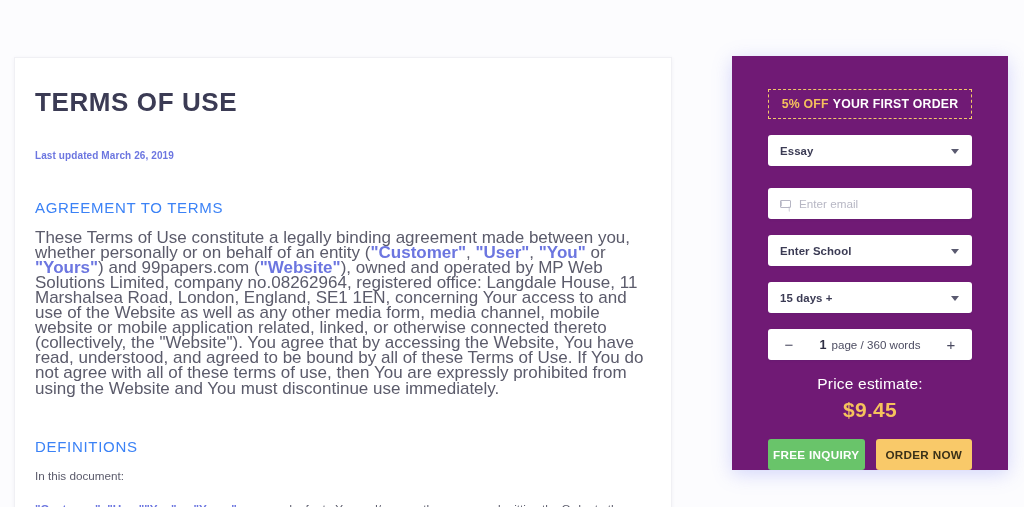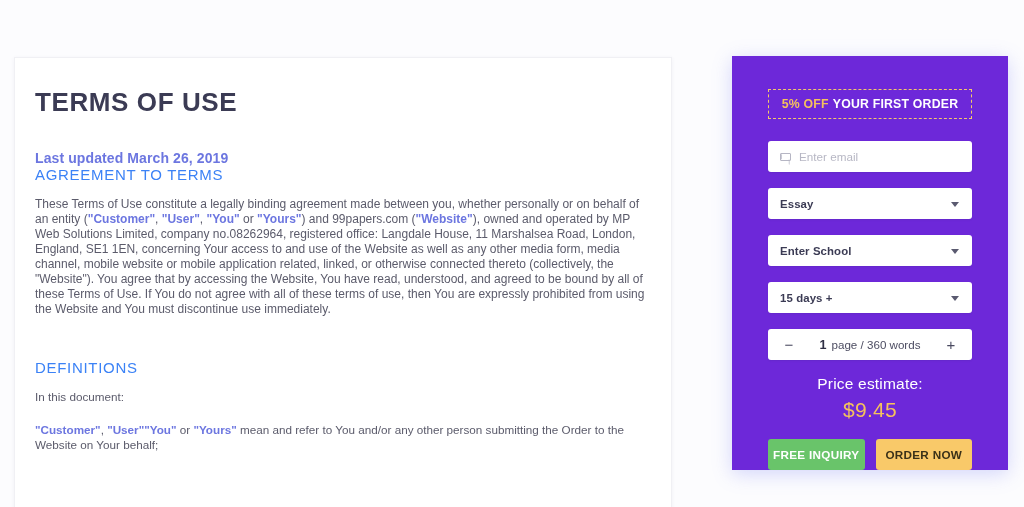--- a/index.html
+++ b/index.html
@@ -30,34 +30,35 @@
   }
   .doc-title {
     font-size: 26px;
     font-weight: bold;
     color: #3b3b54;
     letter-spacing: 0.6px;
     margin: 0 0 33px 0;
     line-height: 1.1;
   }
   .last-updated {
-    font-size: 14px;
+    font-size: 10px;
     font-weight: bold;
     color: #6c76e0;
     letter-spacing: 0.1px;
+    margin-bottom: 38px;
   }
   .sec-heading {
     font-size: 15px;
     color: #3b82f6;
     letter-spacing: 0.7px;
     margin: 0 0 14px 0;
     font-weight: normal;
   }
   .para {
-    font-size: 12px;
+    font-size: 17px;
     line-height: 15.1px;
     color: #5b5b6b;
     margin: 0 0 17px 0;
     text-align: left;
     max-width: 614px;
   }
   .para.tight { margin-bottom: 21px; }
   .hl { color: #6c76e0; font-weight: bold; }
   .gap-lg { height: 21px; }
   .in-doc {
@@ -71,21 +72,21 @@
     color: #5b5b6b;
     margin: 0 0 19px 0;
     max-width: 614px;
   }
 
   
   .order-panel {
     position: absolute;
     left: 732px; top: 56px;
     width: 276px; height: 414px;
-    background: #6d28d9;
+    background: #701a75;
     box-shadow: 0 4px 18px rgba(106,115,240,0.28);
     padding: 0 36px;
   }
   .promo {
     margin-top: 33px;
     border: 1px dashed #f3c969;
     height: 30px;
     display: flex;
     align-items: center;
     justify-content: center;
@@ -168,21 +169,21 @@
     text-align: center;
     color: #ffffff;
     font-size: 15.5px;
     letter-spacing: 0.2px;
   }
   .price-value {
     margin-top: 5px;
     text-align: center;
     color: #f5c25c;
     font-size: 21px;
-    font-weight: normal;
+    font-weight: bold;
     letter-spacing: 0.3px;
   }
   .btn-row {
     margin-top: 17px;
     display: flex;
     gap: 11px;
   }
   .btn {
     flex: 1 1 0;
     height: 31px;
@@ -224,28 +225,28 @@
 
   </div>
 
   <div class="order-panel">
 
     <div class="promo">
       <span class="off">5% OFF</span>
         <span>YOUR FIRST ORDER</span>
     </div>
 
+    <div class="field">
+      <span class="select-label">Essay</span>
+      <span class="caret"></span>
+    </div>
+
     <div class="field email">
       <span class="mail-icon"></span>
       <span class="placeholder">Enter email</span>
-    </div>
-
-    <div class="field">
-      <span class="select-label">Essay</span>
-      <span class="caret"></span>
     </div>
 
     <div class="field">
       <span class="select-label">Enter School</span>
       <span class="caret"></span>
     </div>
 
     <div class="field">
       <span class="select-label">15 days +</span>
       <span class="caret"></span>

